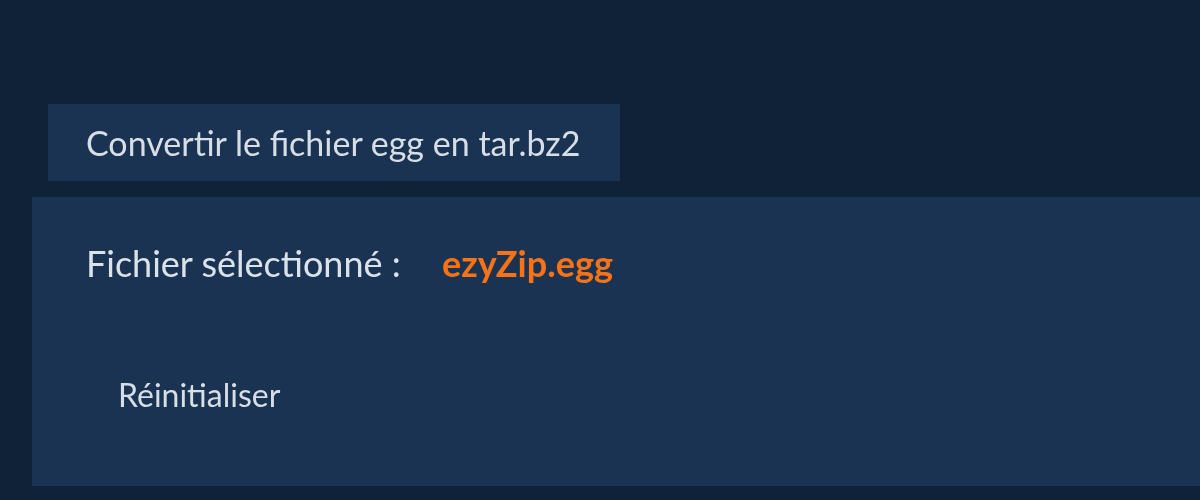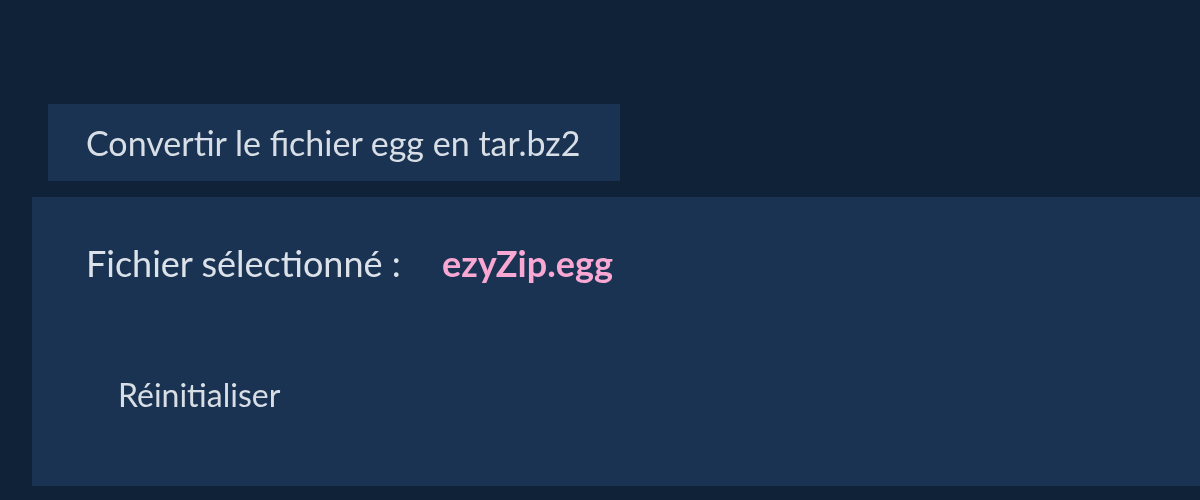--- a/index.html
+++ b/index.html
@@ -30,21 +30,21 @@
       padding: 28px 22px 40px 22px;
     }
     .selected-file-line {
       color: #dce2e9;
       font-size: 36px;
       font-weight: 400;
       margin-bottom: 42px;
     }
     .selected-file-line .filename {
       font-weight: 700;
-      color: #f9a8d4;
+      color: #f97316;
     }
     .button-row {
       display: flex;
       align-items: center;
       gap: 28px;
       padding-left: 32px;
     }
     .reset-btn {
       background: transparent;
       border: none;

